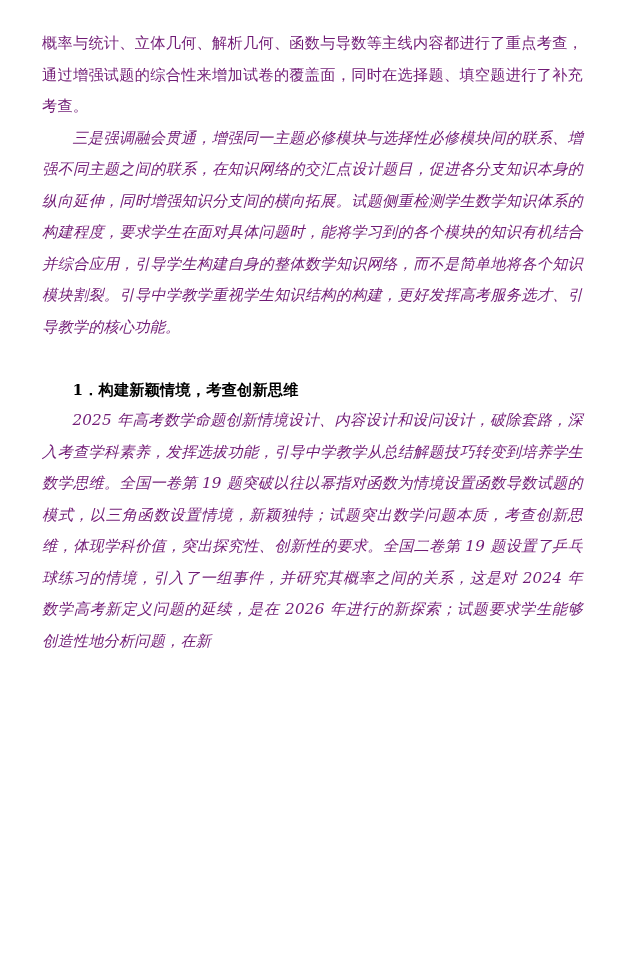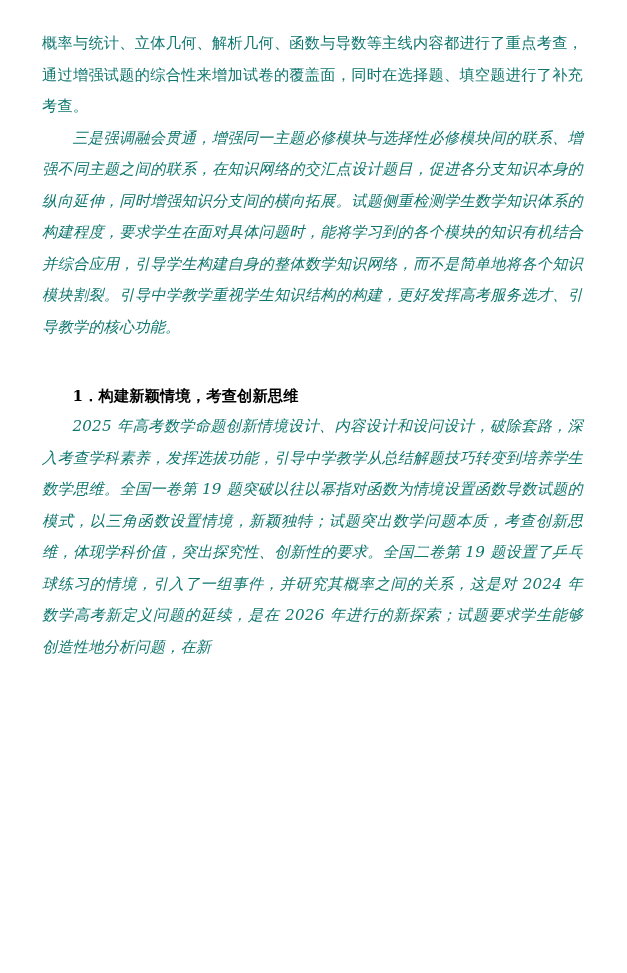--- a/index.html
+++ b/index.html
@@ -22,40 +22,40 @@
     background: #ffffff;
     position: relative;
   }
   .para {
     font-size: 15.2px;
     line-height: 31.5px;
     text-align: justify;
     text-justify: inter-ideograph;
     letter-spacing: 0.2px;
     margin: 0;
-    color: #0f766e;
+    color: #701a75;
   }
   .indent {
     text-indent: 2em;
     font-style: italic;
   }
   .heading-2 {
     font-size: 16.2px;
     font-weight: bold;
     line-height: 30px;
     margin: 22px 0 4px 0;
     text-indent: 1.6em;
     letter-spacing: 0.3px;
     color: #000000;
   }
   .heading-3 {
     font-size: 15.2px;
     font-weight: bold;
     line-height: 30px;
-    margin: 24px 0 0 0;
+    margin: 18px 0 0 0;
     text-indent: 2em;
     letter-spacing: 0.2px;
     color: #000000;
   }
   .gap-block {
     height: 14px;
   }
 </style>
 </head>
 <body>

